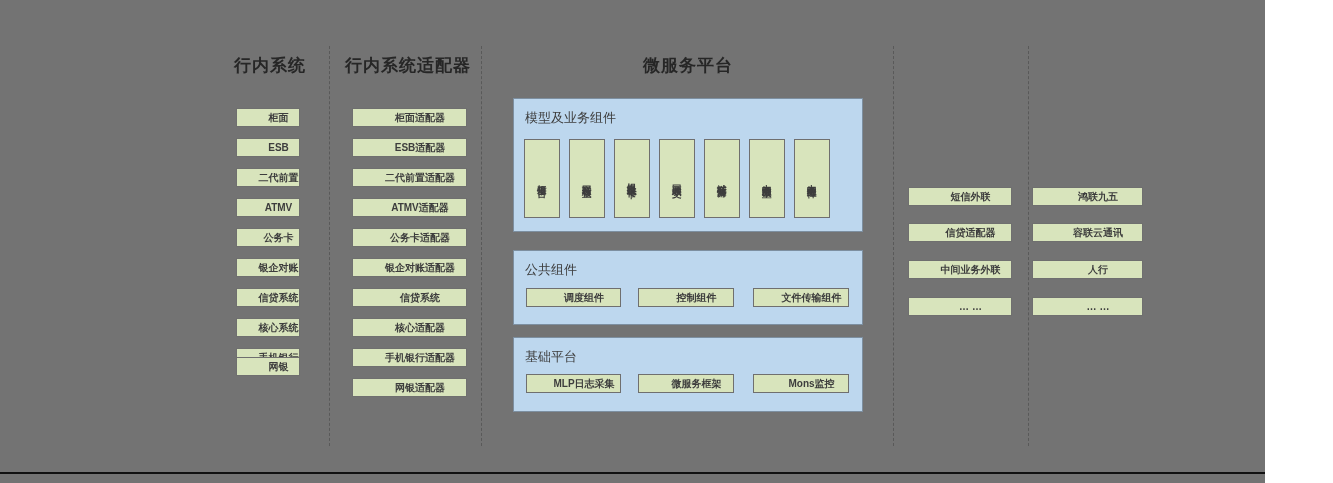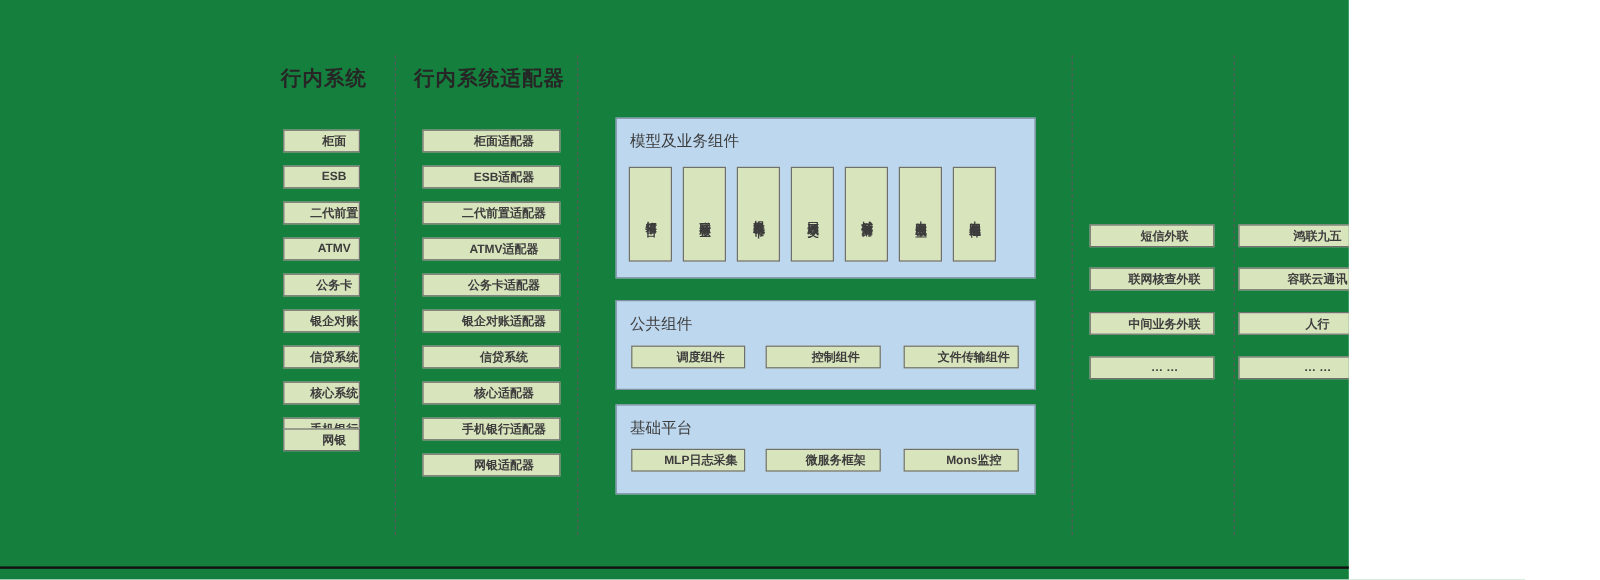--- a/index.html
+++ b/index.html
@@ -1,19 +1,19 @@
 <!DOCTYPE html>
 <html style="--green-fill: #d8e4bc; --green-border: #6f6f6f; --blue-fill: #bdd7ee; --blue-border: #7d8fa0; --text: #3d3d3d; --divider: #595959; --rule: #111111;"><head>
 <meta charset="utf-8">
 <style>
   html,body{margin:0;padding:0;background:#ffffff;}
   #stage{
     position:relative;
-    width:1124px;height:483px;
-    background:#15803d;
+    width:1265px;height:483px;
+    background:#737373;
     font-family:"Liberation Sans", sans-serif;
     overflow:hidden;
   }
   .hdr{
     position:absolute;top:54px;
     width:200px;margin-left:-100px;
     text-align:center;
     font-size:17px;font-weight:bold;color:#262626;
     letter-spacing:1px;
     white-space:nowrap;
@@ -63,20 +63,21 @@
 
 <div id="stage">
 
   <div class="dash" style="left:329px"></div>
   <div class="dash" style="left:481px"></div>
   <div class="dash" style="left:893px"></div>
   <div class="dash" style="left:1028px"></div>
 
   <div class="hdr" style="left:270px">行内系统</div>
   <div class="hdr" style="left:408px">行内系统适配器</div>
+  <div class="hdr" style="left:688px">微服务平台</div>
 
   <div class="gbox" style="left:236px;top:108px;width:64px">柜面</div>
   <div class="gbox" style="left:236px;top:138px;width:64px">ESB</div>
   <div class="gbox" style="left:236px;top:168px;width:64px">二代前置</div>
   <div class="gbox" style="left:236px;top:198px;width:64px">ATMV</div>
   <div class="gbox" style="left:236px;top:228px;width:64px">公务卡</div>
   <div class="gbox" style="left:236px;top:258px;width:64px">银企对账</div>
   <div class="gbox" style="left:236px;top:288px;width:64px">信贷系统</div>
   <div class="gbox" style="left:236px;top:318px;width:64px">核心系统</div>
   <div class="gbox" style="left:236px;top:348px;width:64px">手机银行</div>
@@ -112,21 +113,21 @@
   </div>
 
   <div class="bluebox" style="top:337px;height:75px">
     <div class="blabel">基础平台</div>
     <div class="gbox" style="left:12px;top:36px;width:95px">MLP日志采集</div>
     <div class="gbox" style="left:124px;top:36px;width:96px">微服务框架</div>
     <div class="gbox" style="left:239px;top:36px;width:96px">Mons监控</div>
   </div>
 
   <div class="gbox" style="left:908px;top:187px;width:104px">短信外联</div>
-  <div class="gbox" style="left:908px;top:223px;width:104px">联网核查外联</div>
+  <div class="gbox" style="left:908px;top:223px;width:104px">信贷适配器</div>
   <div class="gbox" style="left:908px;top:260px;width:104px">中间业务外联</div>
   <div class="gbox" style="left:908px;top:297px;width:104px">… …</div>
 
   <div class="gbox" style="left:1032px;top:187px;width:111px">鸿联九五</div>
   <div class="gbox" style="left:1032px;top:223px;width:111px">容联云通讯</div>
   <div class="gbox" style="left:1032px;top:260px;width:111px">人行</div>
   <div class="gbox" style="left:1032px;top:297px;width:111px">… …</div>
 
   <div class="rule"></div>
 </div>

